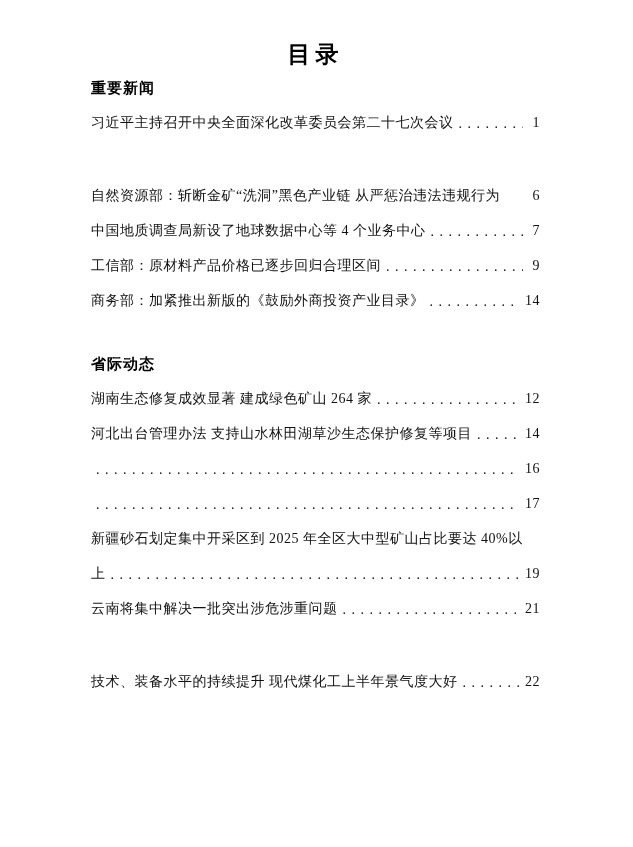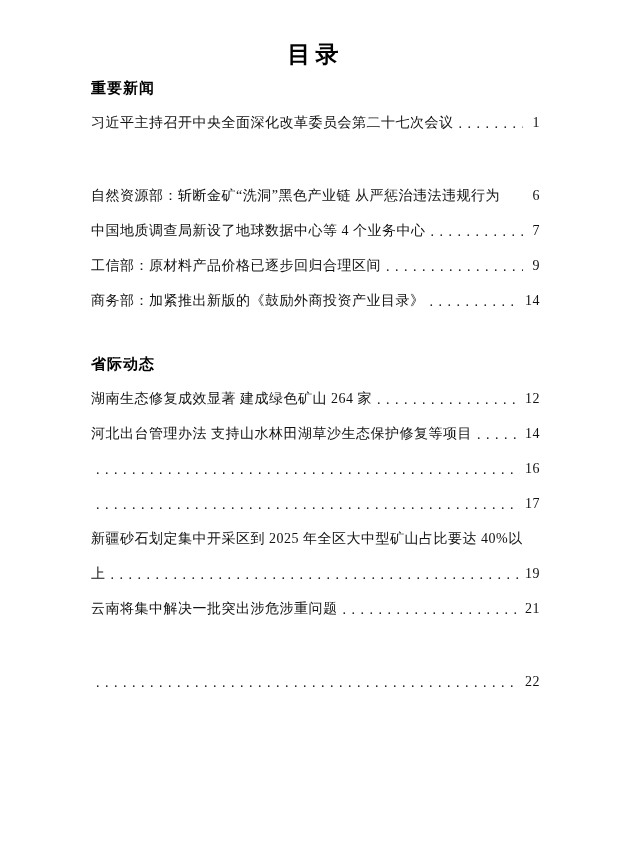--- a/index.html
+++ b/index.html
@@ -149,18 +149,19 @@
     </div>
     <div class="entry">
       <span class="entry-title">云南将集中解决一批突出涉危涉重问题</span>
       <span class="leader"></span>
       <span class="page-num">21</span>
     </div>
   </div>
 
   <div class="section">
     <div class="entry">
+      <span class="entry-title">技术、装备水平的持续提升 现代煤化工上半年景气度大好</span>
       <span class="leader"></span>
       <span class="page-num">22</span>
     </div>
   </div>
 
 </div>
 
 </body></html>

